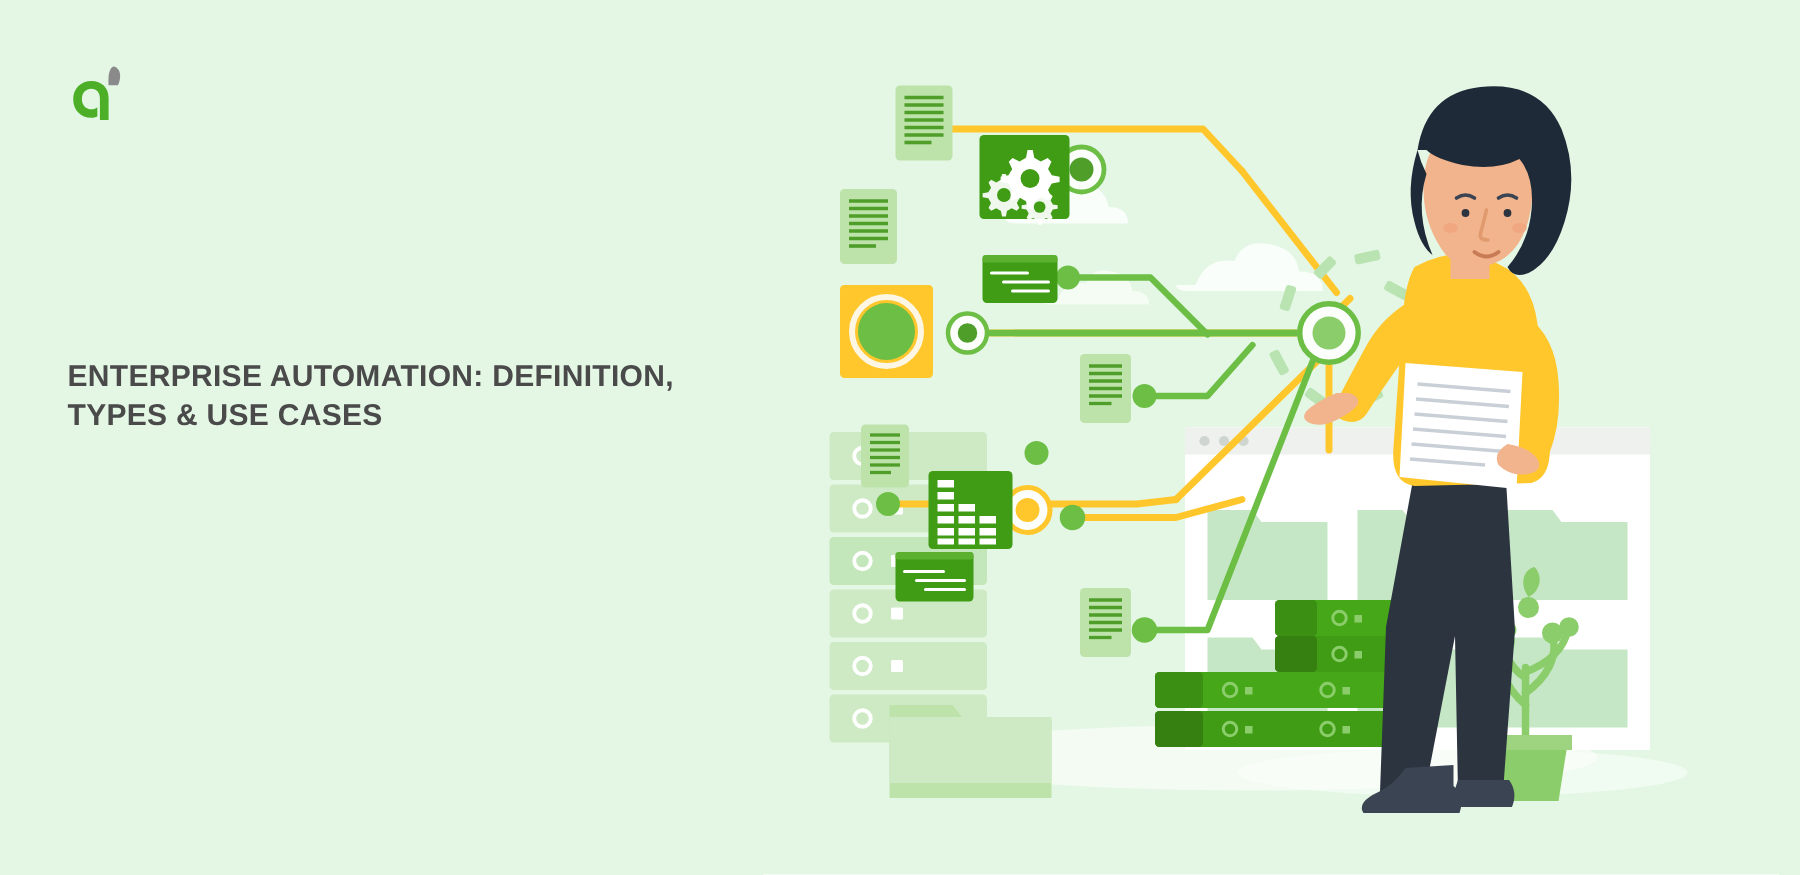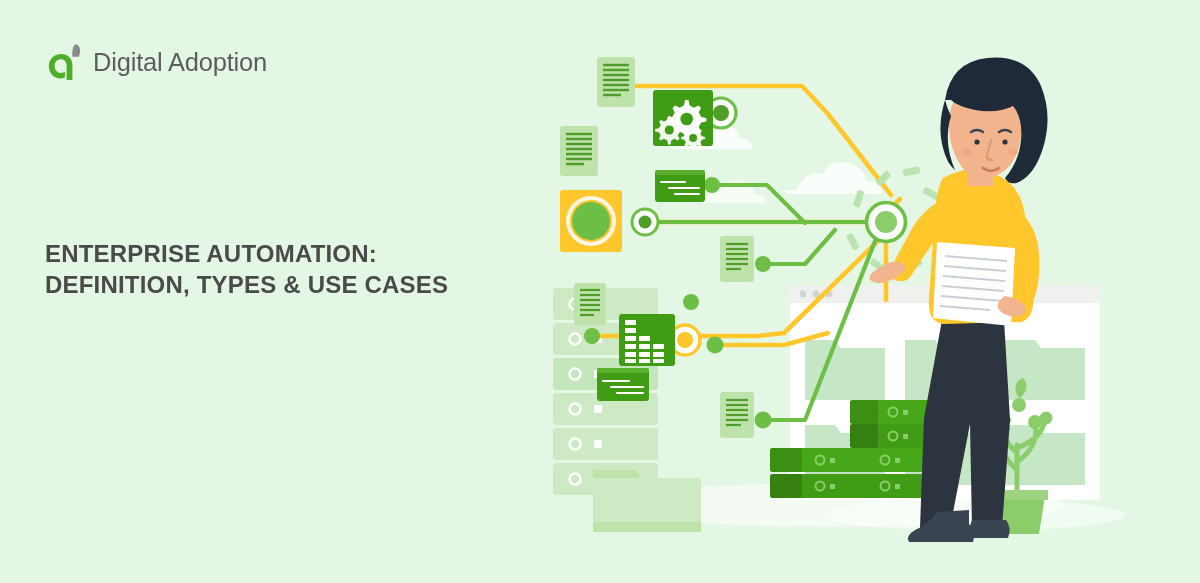--- a/index.html
+++ b/index.html
@@ -22,42 +22,41 @@
   .logo-mark{ position:relative; width:38px; height:40px; }
   .logo-text{
     font-size:25.5px; font-weight:400; color:#5d5d5d;
     letter-spacing:-0.2px; white-space:nowrap;
     font-family:"Liberation Sans", sans-serif;
   }
 
   
   .headline{
     position:absolute; left:45px; top:238px; width:430px;
-    font-size:24px; line-height:1.30;
+    font-size:20px; line-height:1.30;
     font-weight:bold; color:#4a4a4a;
     letter-spacing:0.2px; text-transform:uppercase;
   }
 
   
   .art{ position:absolute; left:505px; top:0; width:695px; height:583px; }
   .art svg{ display:block; width:100%; height:100%; }
 </style>
 </head>
 <body>
 
 <div class="banner">
 
   <div class="logo">
     <span class="logo-mark">
       <svg viewBox="0 0 38 40" width="38" height="40" aria-hidden="true">
         <path d="M30.5 2.5 C33.6 3.6 34.6 7.2 33.9 11.0 C33.5 13.2 32.6 14.8 32.6 14.8 L26.4 14.8 C26.4 14.8 26.0 9.0 26.9 6.2 C27.6 3.9 28.7 1.9 30.5 2.5 Z" fill="#8a8a8a"></path>
         <path d="M15.0 12.0 C21.6 12.0 26.4 16.4 26.4 23.2 L26.4 38.0 L20.6 38.0 L20.6 23.6 C20.6 19.6 18.3 17.2 14.9 17.2 C11.3 17.2 8.6 20.0 8.6 24.0 C8.6 28.0 11.3 30.9 14.9 30.9 C16.5 30.9 17.9 30.4 18.9 29.5 L18.9 35.6 C17.7 36.2 16.3 36.5 14.7 36.5 C7.9 36.5 2.8 31.3 2.8 24.1 C2.8 17.0 8.0 12.0 15.0 12.0 Z" fill="#4caf27"></path>
       </svg>
     </span>
-    <span class="logo-text">Digital Adoption</span>
   </div>
 
   <h1 class="headline">Enterprise Automation: Definition, Types &amp; Use Cases</h1>
 
   <div class="art">
     <svg viewBox="0 0 695 583" aria-hidden="true">
       <defs>
         <clipPath id="clipBrowser">
             <rect x="285" y="285" width="310" height="215"></rect>
           </clipPath>

